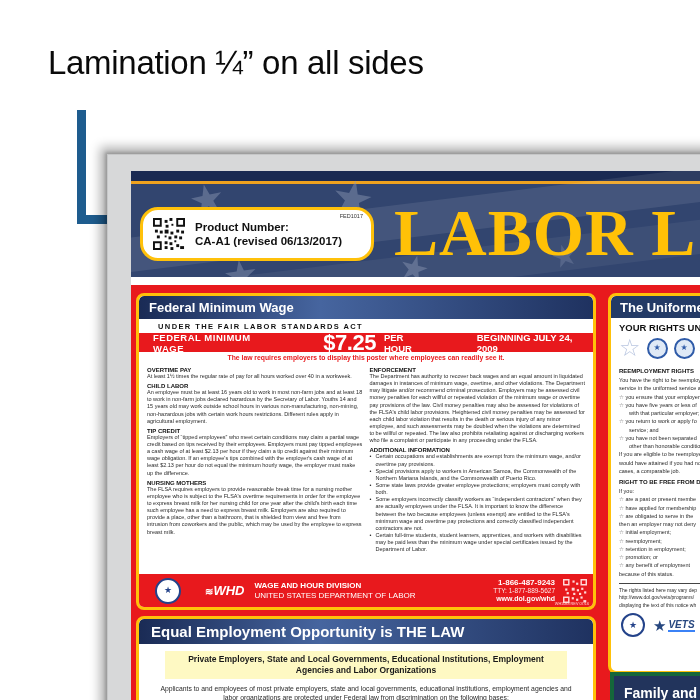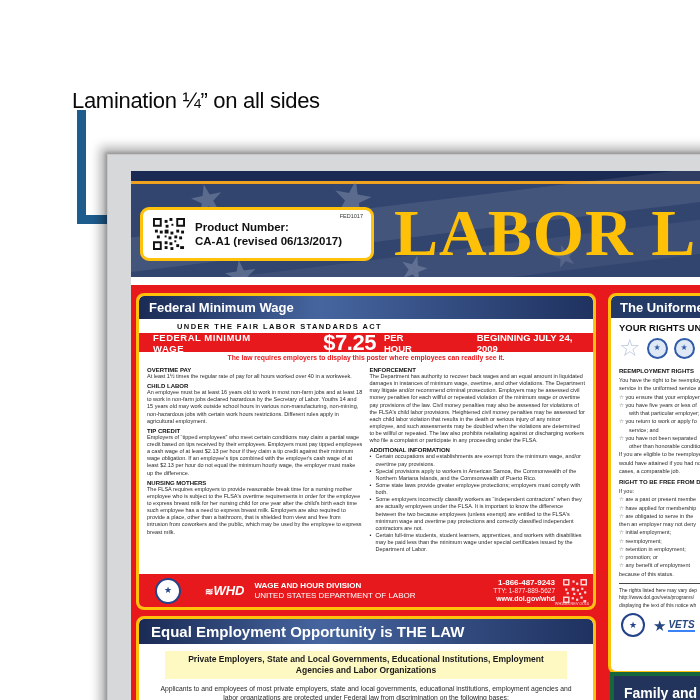--- a/index.html
+++ b/index.html
@@ -1,46 +1,46 @@
 <!DOCTYPE html>
 <html><head>
 <meta charset="utf-8">
 <style>
   html,body{margin:0;padding:0;}
   body{width:700px;height:700px;position:relative;overflow:hidden;background:#ffffff;
        font-family:"Liberation Sans", sans-serif;color:#222;}
   
-  .annotation{position:absolute;left:72px;top:44px;font-size:22px;color:#0a0a0a;letter-spacing:-0.3px;margin-top:44px;}
+  .annotation{position:absolute;left:48px;top:44px;font-size:33px;color:#0a0a0a;letter-spacing:-0.3px;}
   .arrow-svg{position:absolute;left:69px;top:108px;}
   
   .poster{position:absolute;left:107px;top:154px;width:680px;height:600px;background:#d7d8d9;
           border:1px solid #c6c7c8;box-shadow:-7px -7px 10px rgba(0,0,0,.30), -2px -2px 3px rgba(0,0,0,.18);}
   .poster-content{position:absolute;left:23px;top:16px;right:0;bottom:0;background:#e8191d;overflow:hidden;}
   
   .masthead{position:absolute;left:0;top:0;width:100%;height:106px;background:#32456f;overflow:hidden;}
   .mast-topstrip{height:10px;background:#1a2a52;border-bottom:3px solid #eea21f;}
   .mast-star{position:absolute;color:#8d99b5;opacity:.45;line-height:1;}
   .mast-wave{position:absolute;background:rgba(255,255,255,.09);height:34px;width:130%;transform:rotate(-7deg);}
   .mast-title{position:absolute;left:263px;top:24px;font-family:"Liberation Serif", serif;font-weight:bold;
               font-size:66px;color:#ffc107;letter-spacing:1px;white-space:nowrap;}
   .mast-white{position:absolute;left:0;top:106px;width:100%;height:8px;background:#ffffff;}
   .product-box{position:absolute;left:9px;top:36px;width:228px;height:48px;background:#fff;
-               border:3px solid #ffc10a;border-radius:9px;display:flex;align-items:center;}
+               border:3px solid #ffc10a;border-radius:18px;display:flex;align-items:center;}
   .product-box .qr{margin-left:10px;}
   .product-text{margin-left:10px;font-weight:bold;font-size:11.5px;line-height:1.25;color:#111;}
   .fed-code{position:absolute;right:8px;top:3px;font-size:5.5px;color:#333;font-weight:normal;}
   
   .panel{position:absolute;background:#fff;border:3px solid #ffc10a;border-radius:8px;overflow:hidden;}
   .bluebar{background:linear-gradient(90deg,#1a2b55 0%,#46659f 40%,#1f3260 100%);color:#fff;font-weight:bold;}
   
   .flsa{left:5px;top:122px;width:454px;height:311px;}
   .flsa .bluebar{height:23px;font-size:13px;padding:4px 0 0 10px;box-sizing:border-box;border-radius:5px 5px 0 0;}
   .rights-row{display:flex;align-items:baseline;padding:3px 0 2px 12px;}
   .rights-big{font-weight:bold;font-size:17px;letter-spacing:3.5px;color:#111;}
-  .rights-sub{font-weight:bold;font-size:7.5px;letter-spacing:1.4px;color:#111;margin-left:26px;}
+  .rights-sub{font-weight:bold;font-size:7.5px;letter-spacing:1.4px;color:#111;margin-left:7px;}
   .wage-bar{background:#e8191d;color:#fff;height:19px;display:flex;align-items:center;}
   .wage-label{font-weight:bold;font-size:9.5px;letter-spacing:.5px;margin-left:14px;}
   .wage-amount{font-weight:bold;font-size:22px;margin-left:42px;letter-spacing:-.5px;}
   .wage-unit{font-weight:bold;font-size:9.5px;margin-left:8px;}
   .wage-eff{font-weight:bold;font-size:9.5px;margin-left:44px;}
   .display-note{color:#e8191d;font-weight:bold;font-size:6.8px;text-align:center;padding:2px 0 1px;}
   .cols{display:flex;gap:7px;padding:2px 8px 0 8px;}
   .col{width:50%;}
   .sec h4{margin:3px 0 0 0;font-size:6px;color:#111;}
   .sec p{margin:0;font-size:5.5px;line-height:1.3;color:#2a2a2a;}

